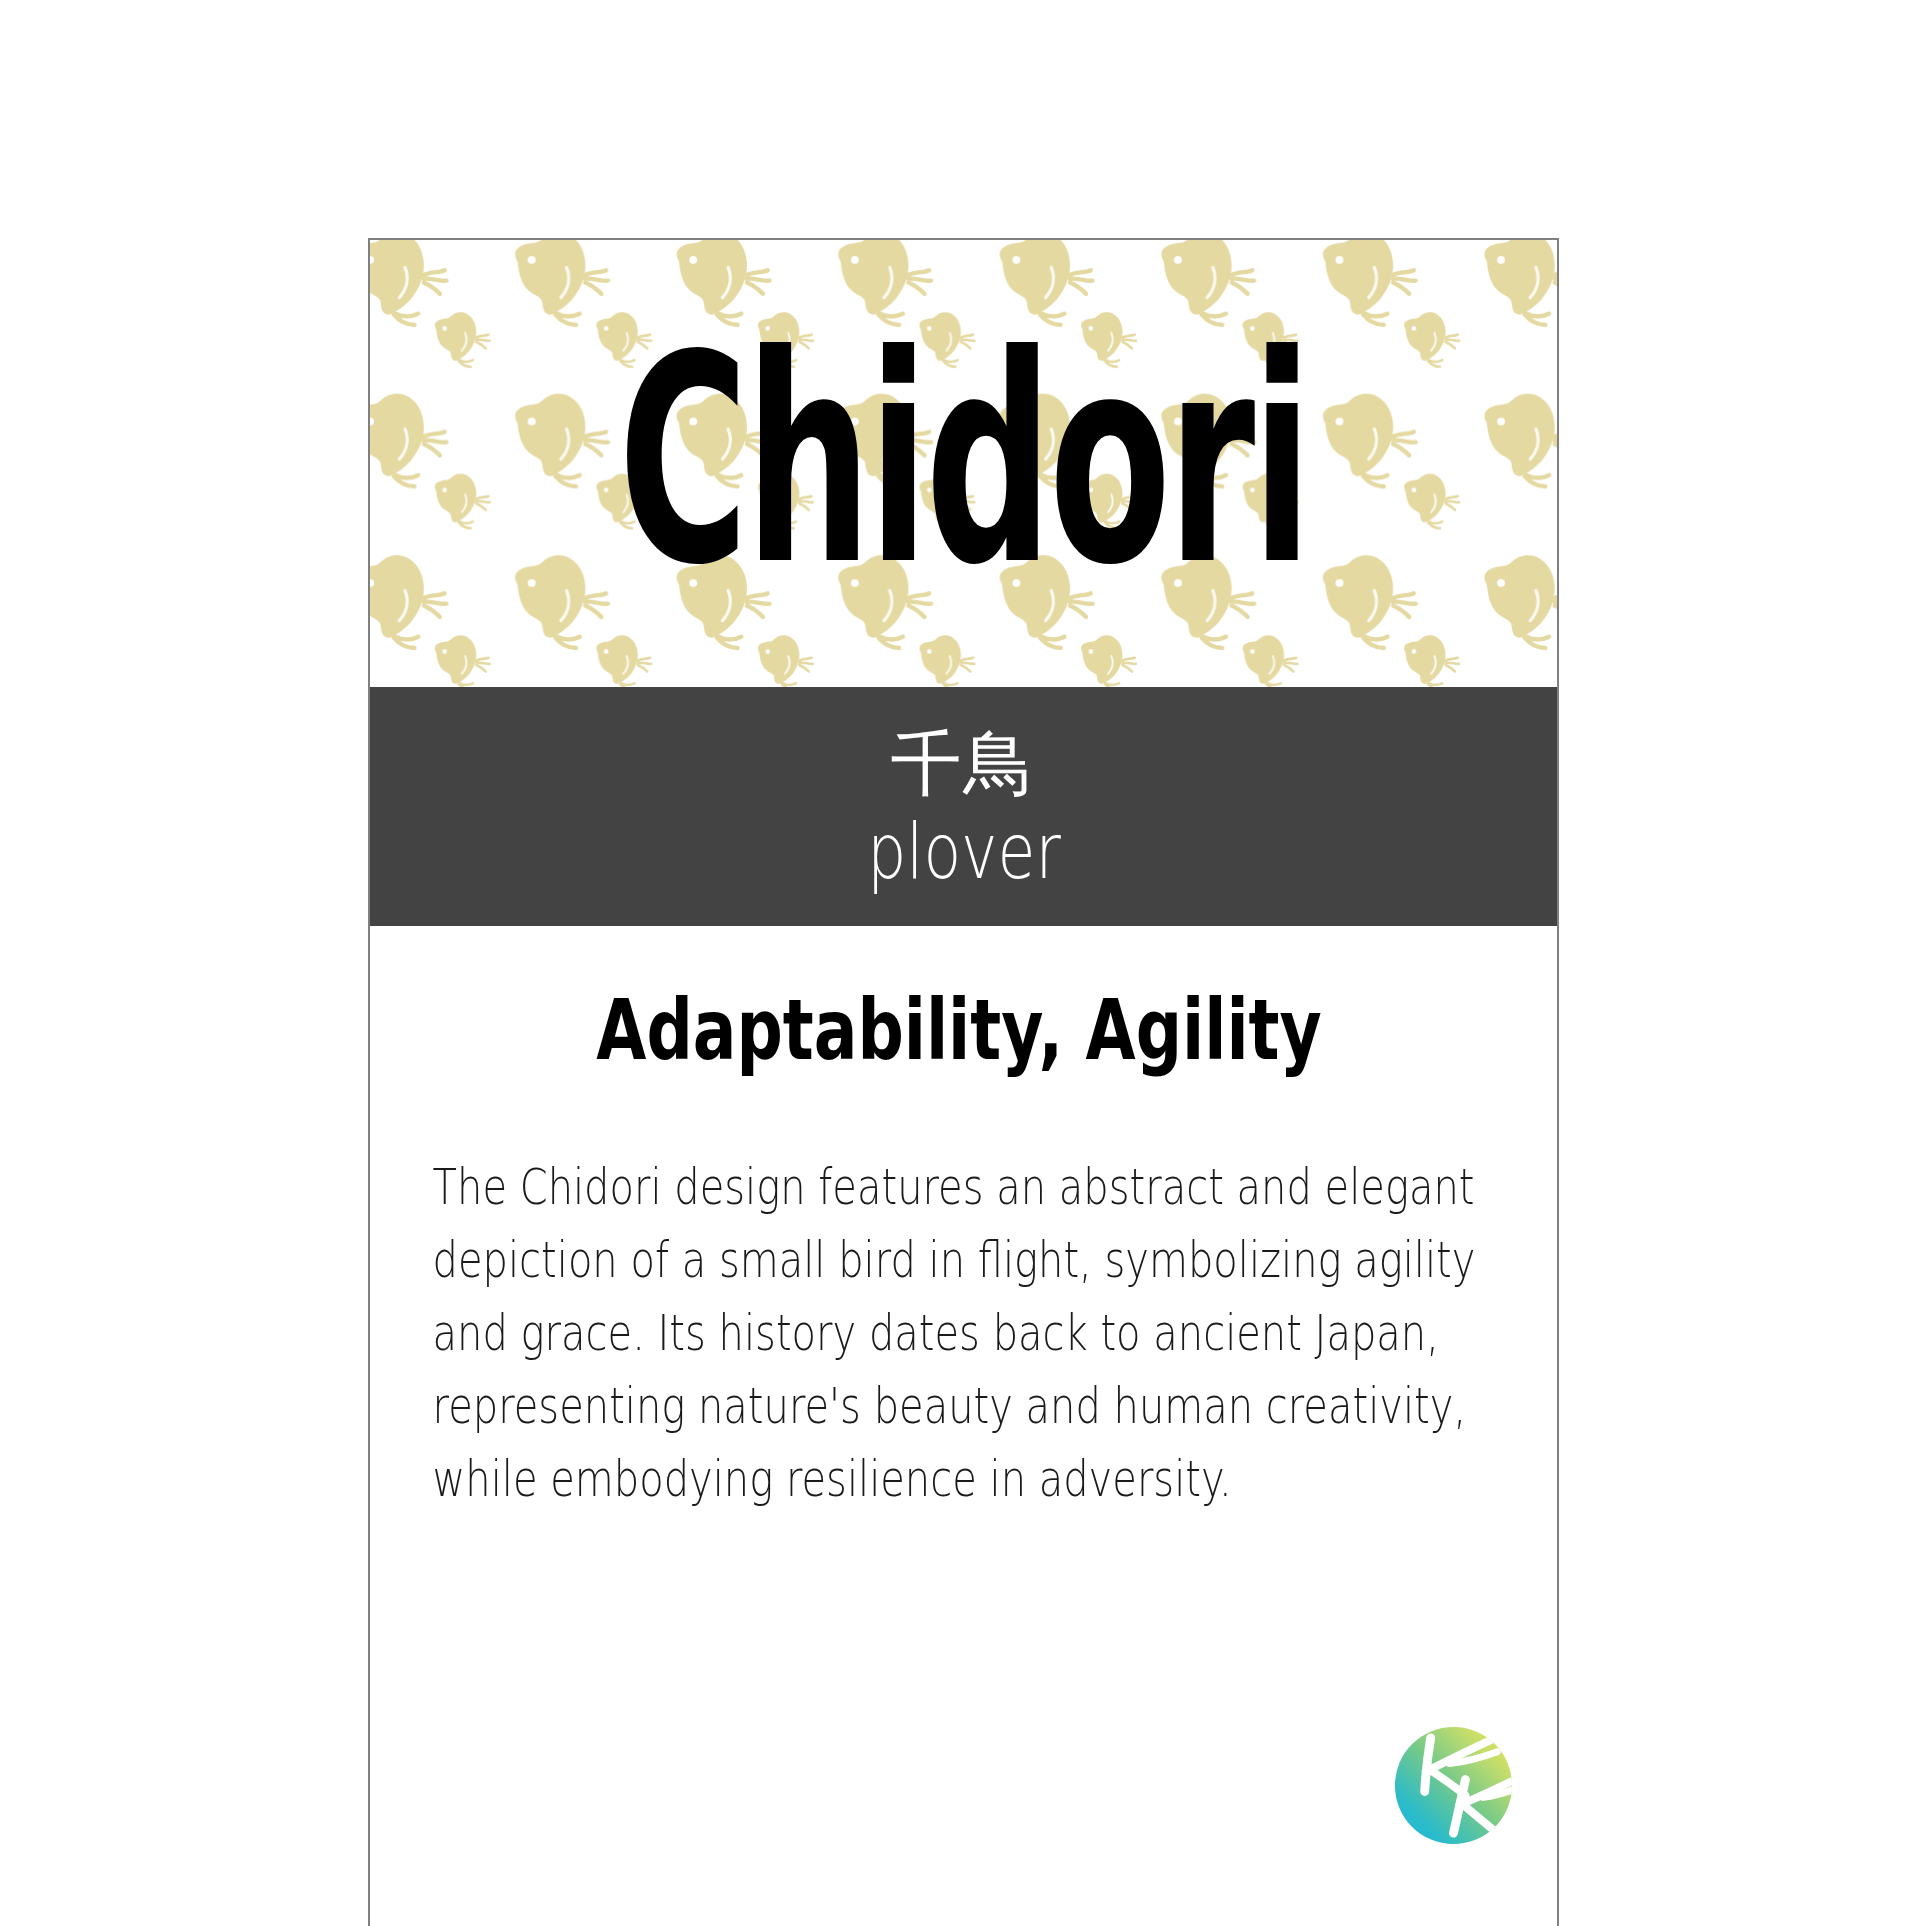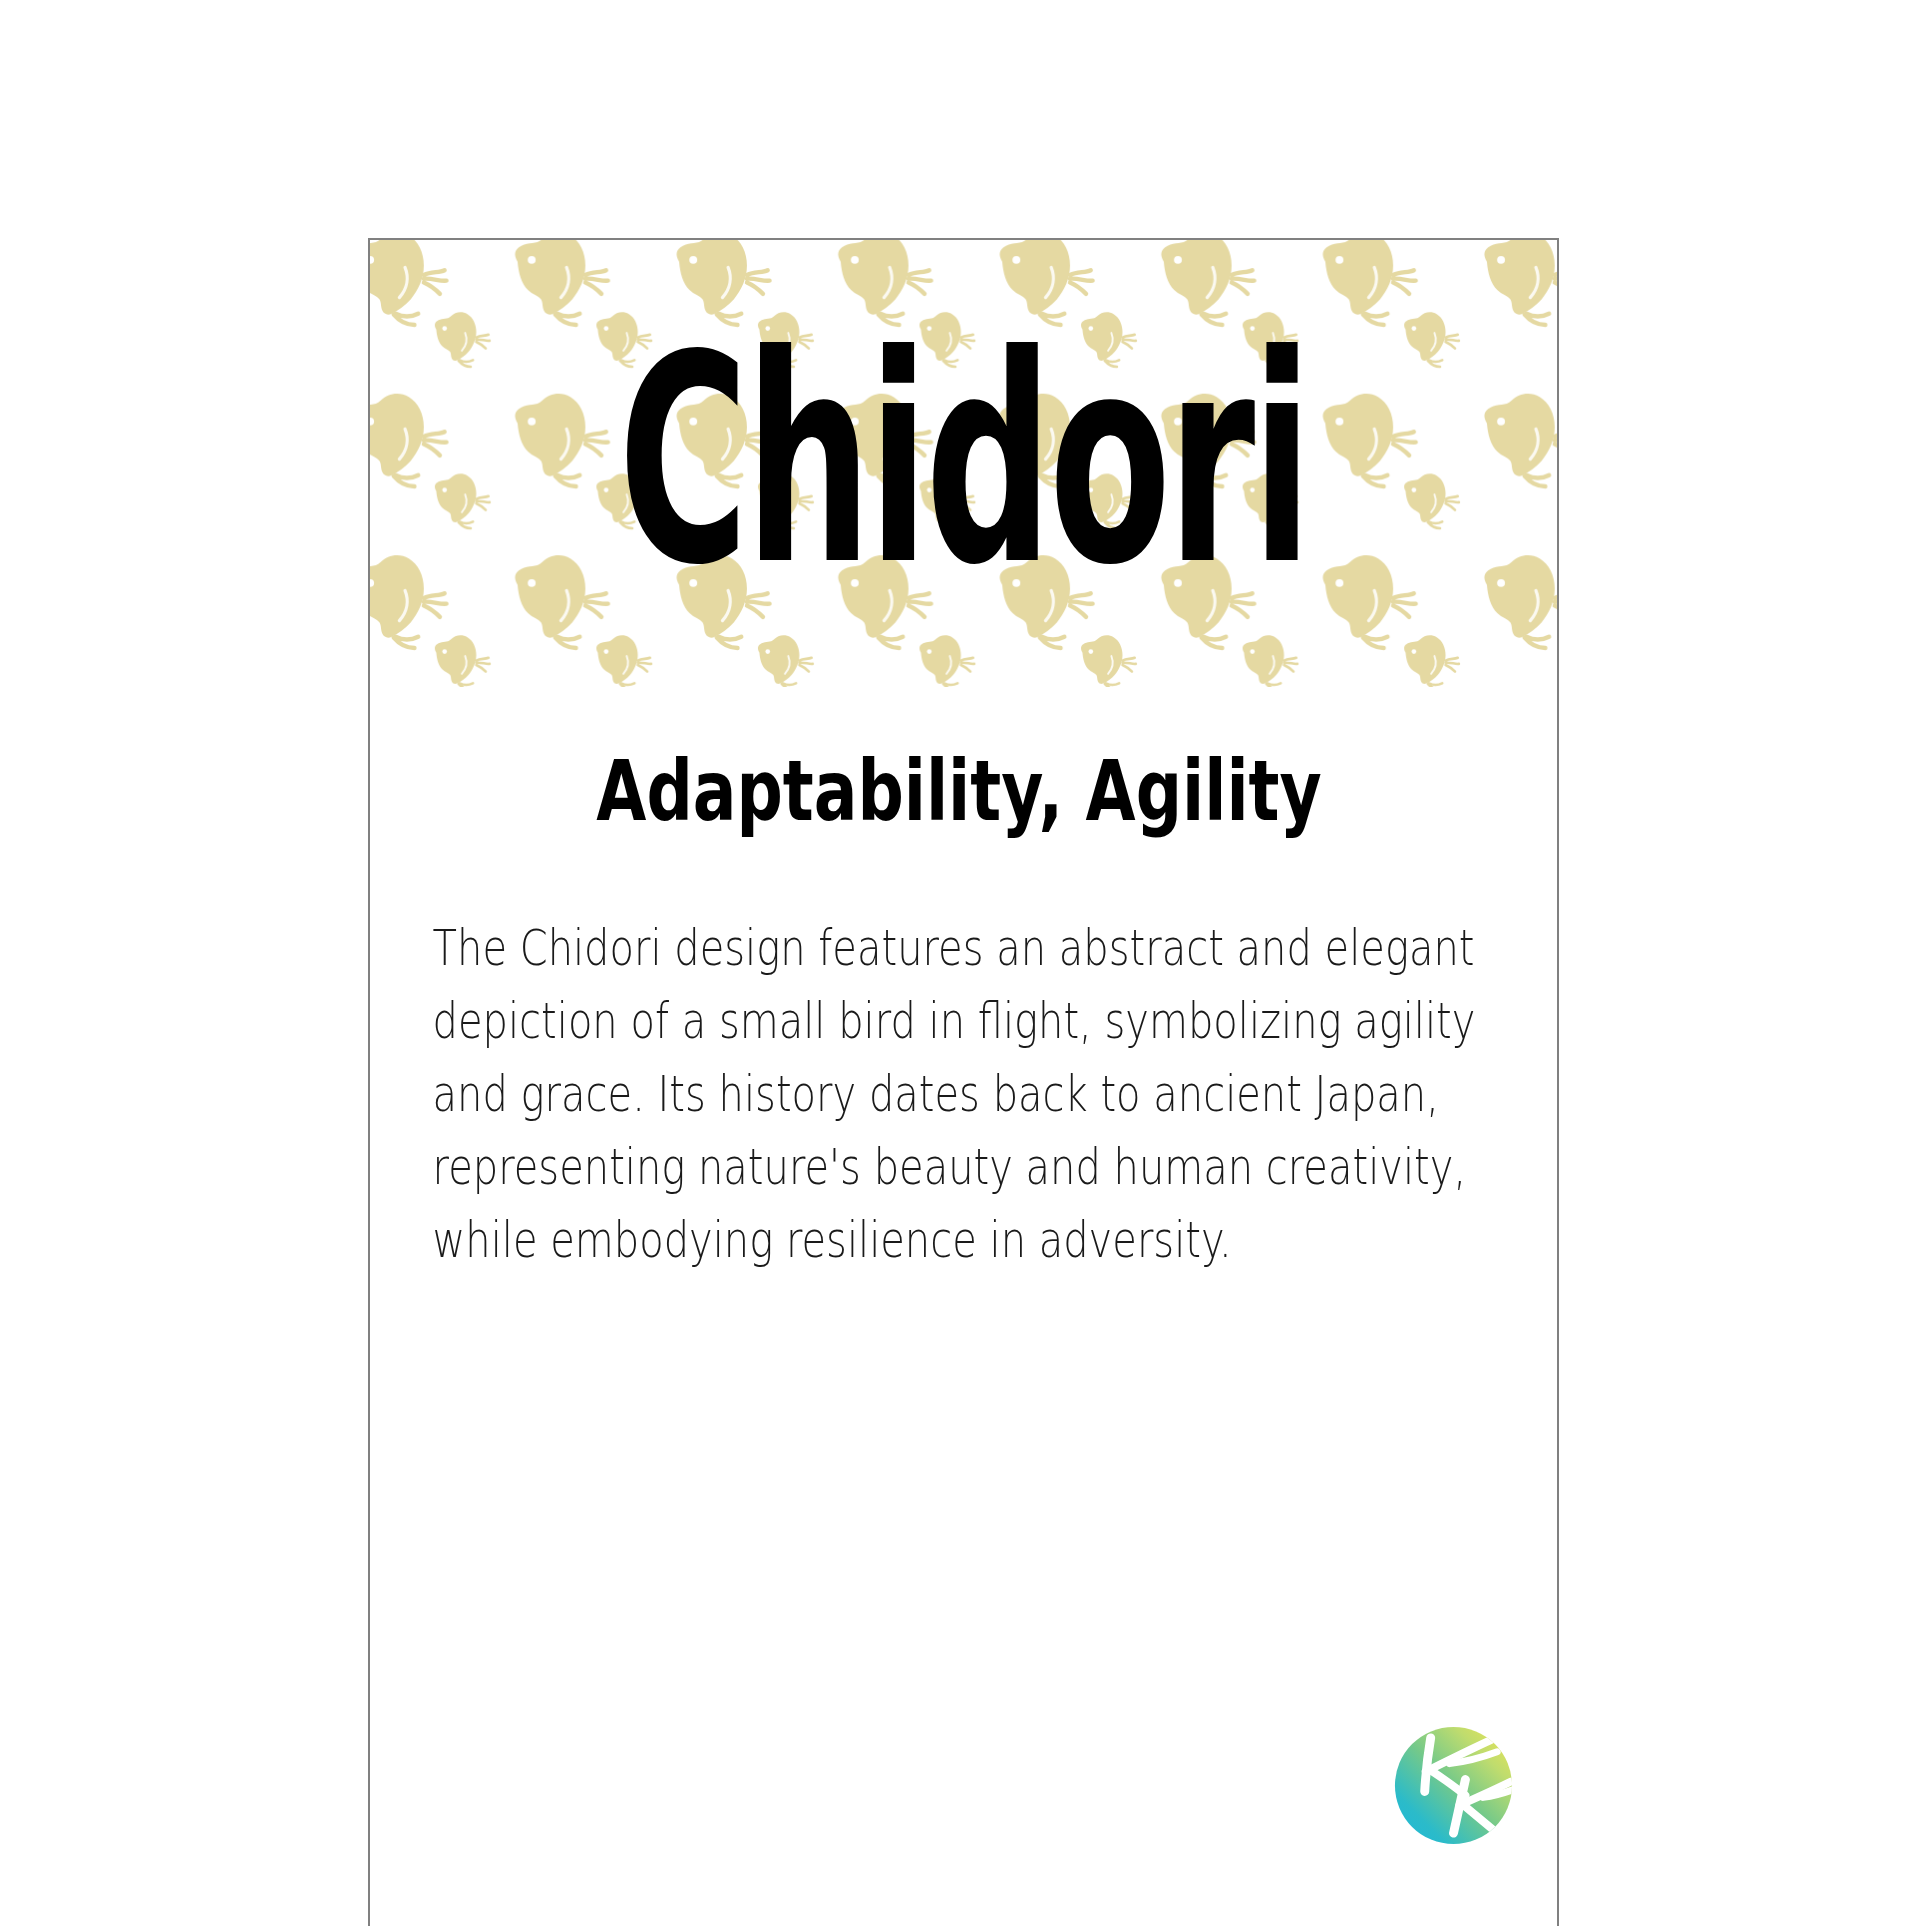--- a/index.html
+++ b/index.html
@@ -165,20 +165,24 @@
           <rect width="163" height="163" fill="#ffffff"></rect>
           <use href="#plover" transform="translate(4,2) scale(0.95)"></use>
           <use href="#plover" transform="translate(92,86) scale(0.56)"></use>
         </pattern>
       </defs>
       <rect x="0" y="0" width="1200" height="451" fill="url(#chidori-tile)"></rect>
     </svg>
     <div id="header-title">Chidori</div>
   </div>
 
+  <div id="name-banner">
+    <div id="jp-name">千鳥</div>
+    <div id="en-name">plover</div>
+  </div>
 
   <div id="card-body">
     <div id="meaning-title">Adaptability, Agility</div>
     <p id="description">The Chidori design features an abstract and elegant depiction of a small bird in flight, symbolizing agility and grace. Its history dates back to ancient Japan, representing nature's beauty and human creativity, while embodying resilience in adversity.</p>
 
     <svg id="brand-logo" viewBox="0 0 132 132" aria-hidden="true">
       <defs>
         <linearGradient id="logo-grad" x1="0" y1="1" x2="1" y2="0">
           <stop offset="0%" stop-color="#1EB8DC"></stop>
           <stop offset="22%" stop-color="#2BBBC9"></stop>

